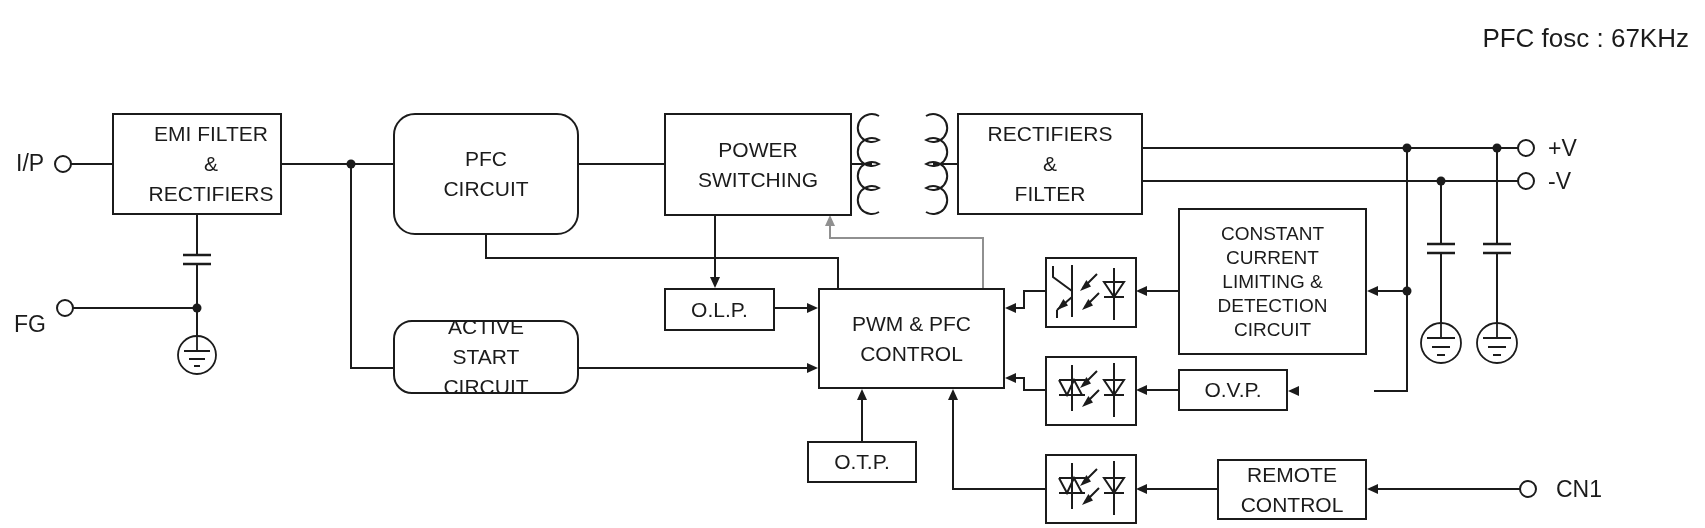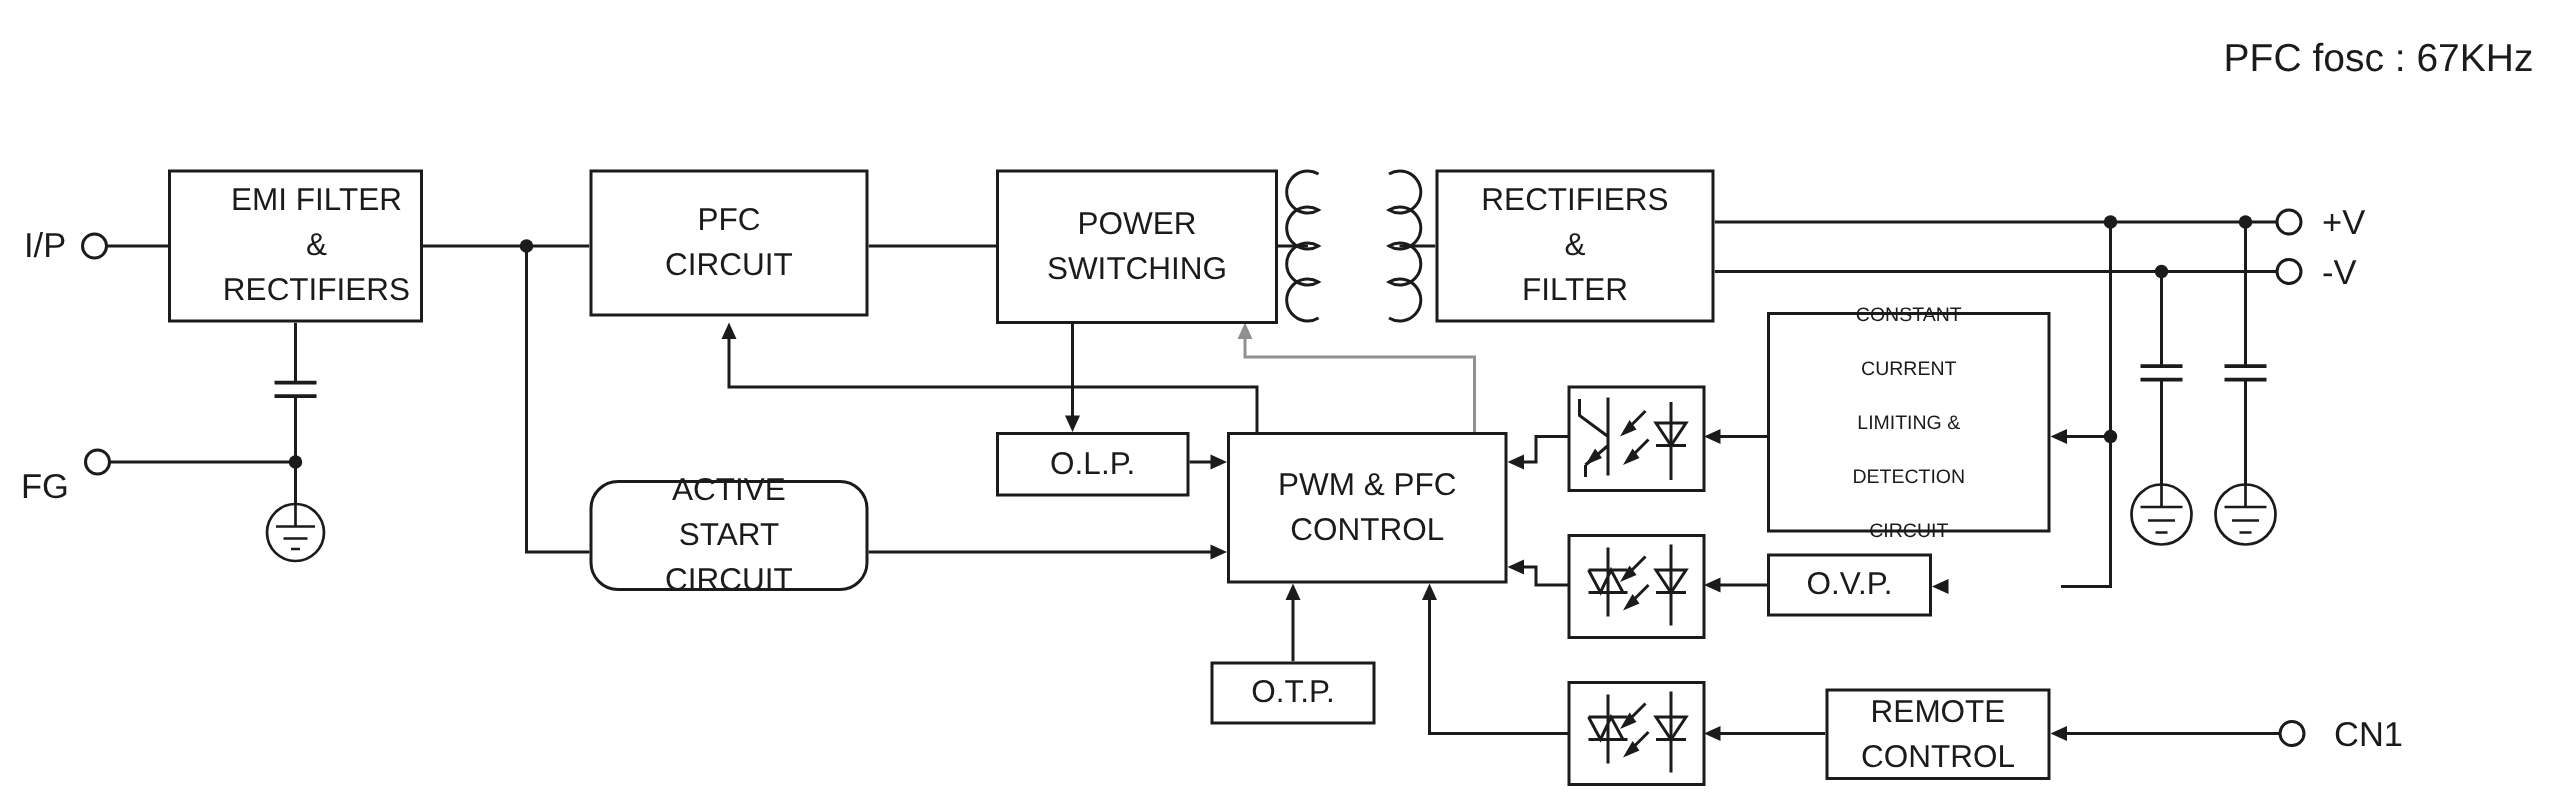--- a/index.html
+++ b/index.html
@@ -3,21 +3,21 @@
 <meta charset="utf-8">
 <style>
   html,body{margin:0;padding:0;background:#ffffff;}
   #canvas{position:relative;width:1705px;height:528px;background:#ffffff;overflow:hidden;
           font-family:"Liberation Sans", sans-serif;color:#1b1b1b;}
   #wires{position:absolute;left:0;top:0;z-index:1;}
   .blk{position:absolute;z-index:2;border:2px solid #1b1b1b;background:#ffffff;
        display:flex;align-items:center;justify-content:center;text-align:center;
        white-space:pre-line;font-size:21px;line-height:30px;box-sizing:border-box;}
   .blk.small{font-size:21px;}
-  .blk.dense{font-size:13px;line-height:36px;}
+  .blk.dense{font-size:19px;line-height:24px;}
   .lbl{position:absolute;z-index:2;font-size:23px;line-height:24px;white-space:nowrap;}
   .notes{position:absolute;z-index:2;top:20px;right:16px;text-align:right;
          font-size:26px;line-height:37px;}
 </style>
 </head>
 <body>
 
 <div id="canvas">
 
   <svg id="wires" width="1705" height="528" viewBox="0 0 1705 528">
@@ -202,31 +202,31 @@
       <polygon points="1367,291 1378,286 1378,296"></polygon>
       <polygon points="1288,391 1299,386 1299,396"></polygon>
       <polygon points="1367,489 1378,484 1378,494"></polygon>
       <polygon points="830,215 825,226 835,226" fill="#909090"></polygon>
     </g>
   </svg>
 
   <div class="blk" style="left:112px;top:113px;width:170px;height:102px;padding-left:28px;">EMI FILTER
 &amp;
 RECTIFIERS</div>
-  <div class="blk" style="left:393px;top:113px;width:186px;height:98px;">PFC
+  <div class="blk" style="left:393px;top:113px;width:186px;height:122px;border-radius:22px;">PFC
 CIRCUIT</div>
   <div class="blk" style="left:664px;top:113px;width:188px;height:103px;">POWER
 SWITCHING</div>
   <div class="blk" style="left:957px;top:113px;width:186px;height:102px;">RECTIFIERS
 &amp;
 FILTER</div>
   <div class="blk" style="left:393px;top:320px;width:186px;height:74px;border-radius:19px;">ACTIVE
 START
 CIRCUIT</div>
-  <div class="blk small" style="left:664px;top:288px;width:129px;height:43px;">O.L.P.</div>
+  <div class="blk small" style="left:664px;top:288px;width:111px;height:43px;">O.L.P.</div>
   <div class="blk" style="left:818px;top:288px;width:187px;height:101px;">PWM &amp; PFC
 CONTROL</div>
   <div class="blk small" style="left:807px;top:441px;width:110px;height:42px;">O.T.P.</div>
   <div class="blk dense" style="left:1178px;top:208px;width:189px;height:147px;">CONSTANT
 CURRENT
 LIMITING &amp;
 DETECTION
 CIRCUIT</div>
   <div class="blk small" style="left:1178px;top:369px;width:110px;height:42px;">O.V.P.</div>
   <div class="blk" style="left:1217px;top:459px;width:150px;height:61px;">REMOTE

